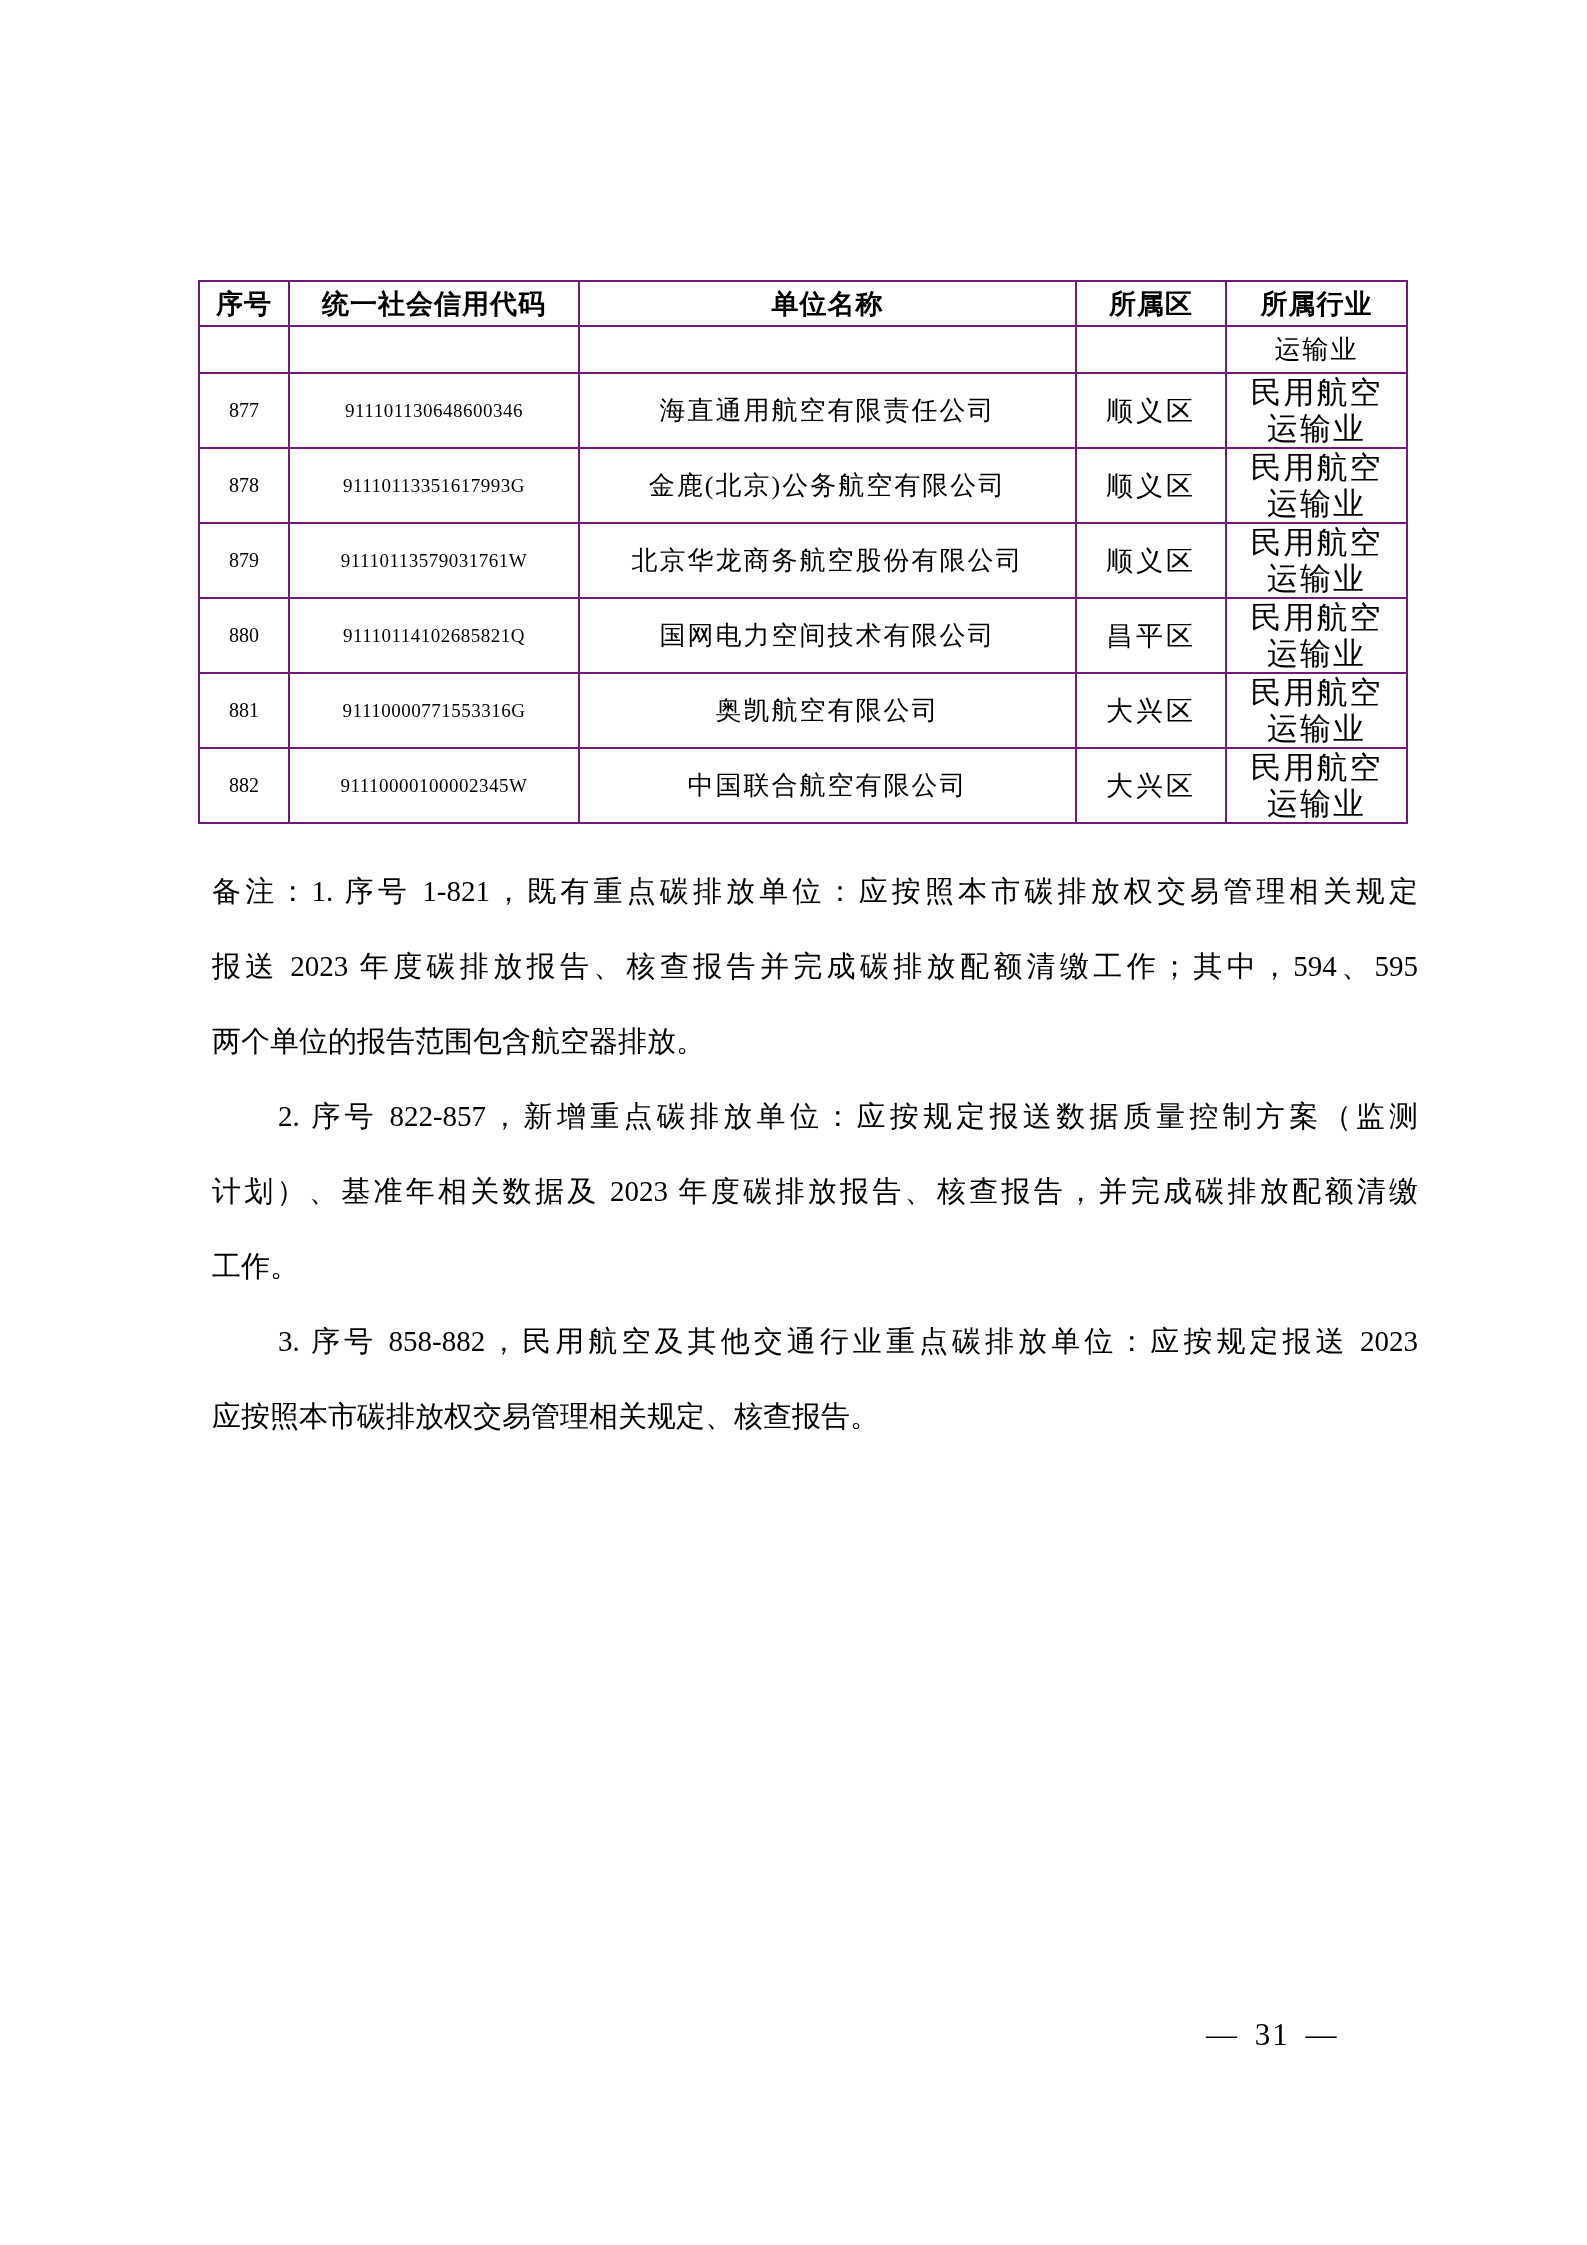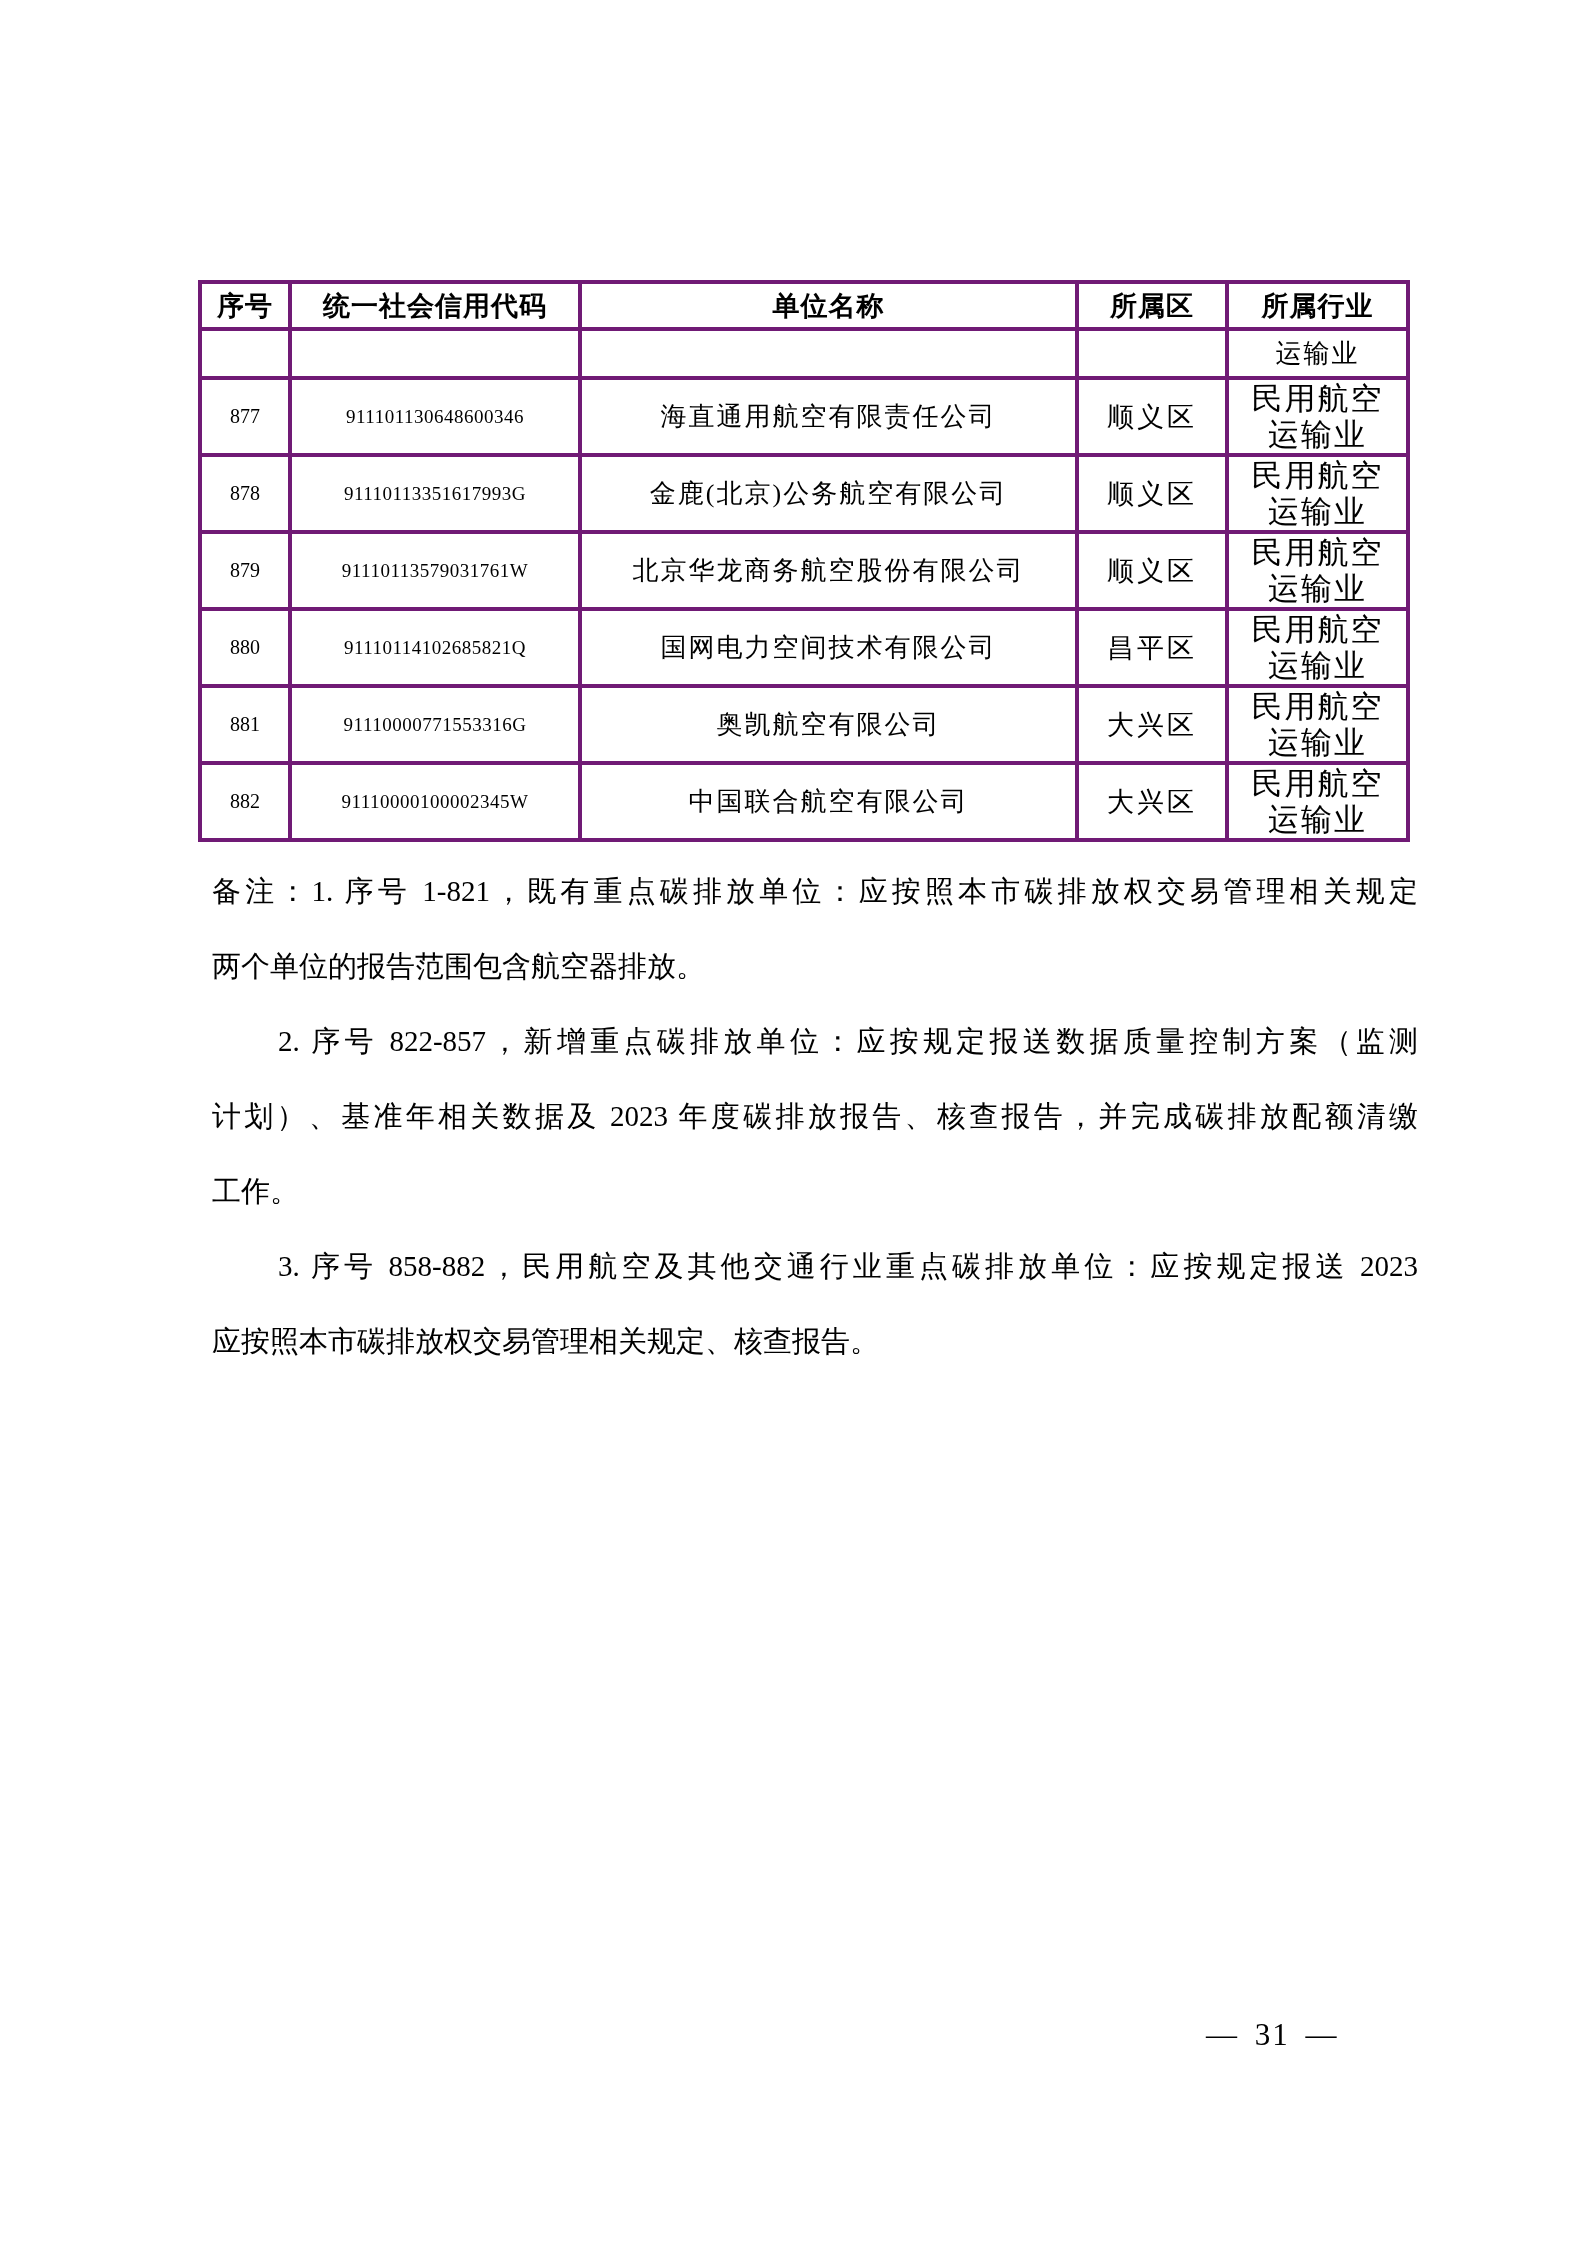--- a/index.html
+++ b/index.html
@@ -20,21 +20,21 @@
   
   .units-table {
     position: absolute;
     left: 198px;
     top: 280px;
     width: 1208px;
     border-collapse: collapse;
     table-layout: fixed;
   }
   .units-table th, .units-table td {
-    border: 4px solid #701a75;
+    border: 2px solid #701a75;
     padding: 0;
     text-align: center;
     vertical-align: middle;
     overflow: hidden;
   }
   .header-row th {
     height: 43px;
     font-size: 27px;
     font-weight: bold;
     letter-spacing: 1px;
@@ -167,20 +167,21 @@
         <td class="cell-name">中国联合航空有限公司</td>
         <td class="cell-district">大兴区</td>
         <td class="cell-industry">民用航空
 运输业</td>
       </tr>
     </tbody>
   </table>
 
   <div class="notes">
     <div class="note-line fill">备注：1. 序号 1-821，既有重点碳排放单位：应按照本市碳排放权交易管理相关规定</div>
+    <div class="note-line fill">报送 2023 年度碳排放报告、核查报告并完成碳排放配额清缴工作；其中，594、595</div>
     <div class="note-line">两个单位的报告范围包含航空器排放。</div>
     <div class="note-line fill indent">2. 序号 822-857，新增重点碳排放单位：应按规定报送数据质量控制方案（监测</div>
     <div class="note-line fill">计划）、基准年相关数据及 2023 年度碳排放报告、核查报告，并完成碳排放配额清缴</div>
     <div class="note-line">工作。</div>
     <div class="note-line fill indent">3. 序号 858-882，民用航空及其他交通行业重点碳排放单位：应按规定报送 2023</div>
     <div class="note-line">应按照本市碳排放权交易管理相关规定、核查报告。</div>
   </div>
 
   <div class="page-number">— 31 —</div>
 

